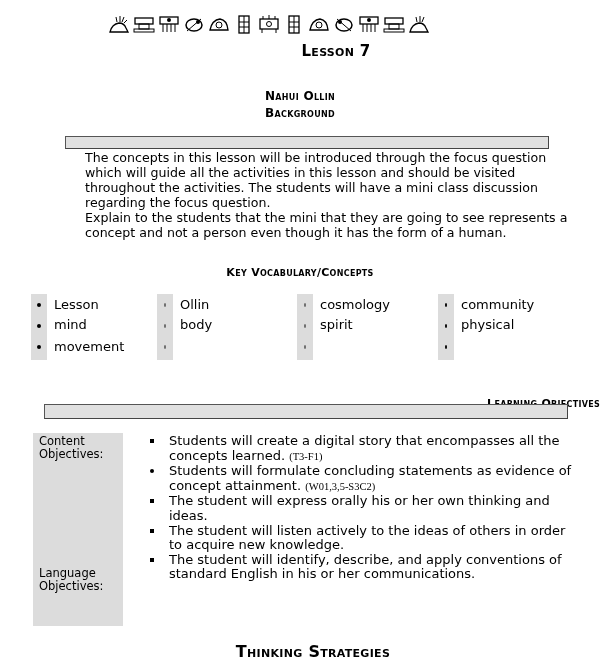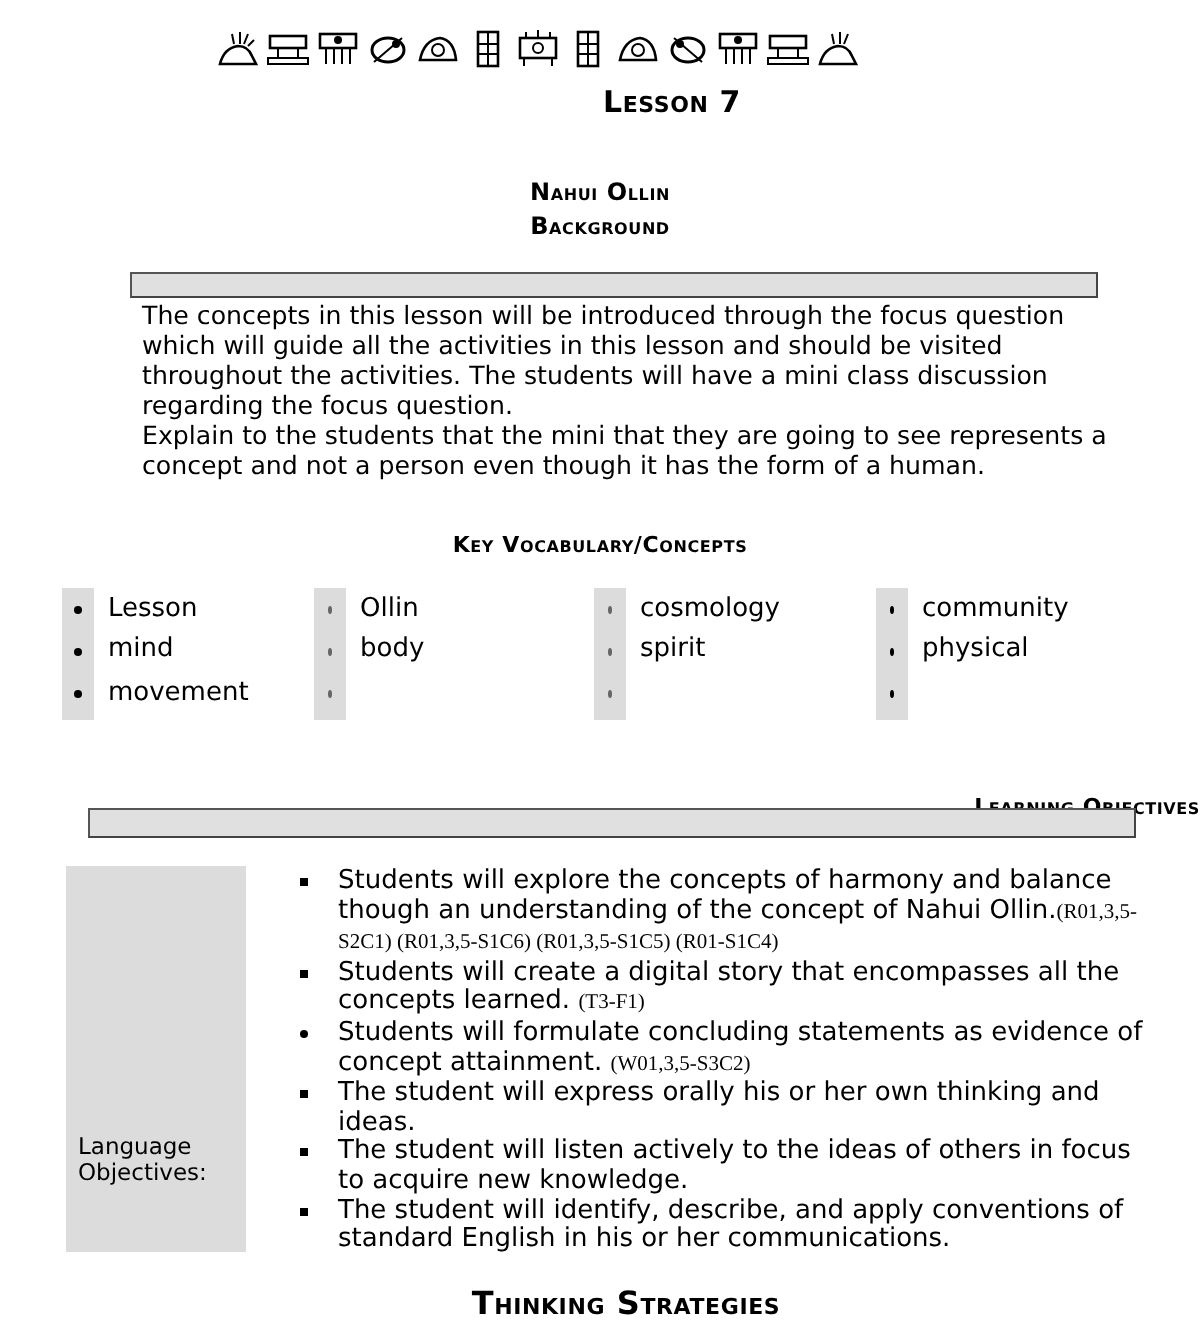--- a/index.html
+++ b/index.html
@@ -28,21 +28,21 @@
   .sub5 { top: 642px; font-size: 16px; padding-left: 13px; }
 
   .bar {
     position: absolute; background: #e0e0e0;
     border: 1px solid #555; border-right-color: #444; border-bottom-color: #444;
   }
   .bar.bg { left: 65px; top: 136px; width: 482px; height: 11px; }
   .bar.lo { left: 44px; top: 404px; width: 522px; height: 13px; }
 
   .para {
-    position: absolute; left: 71px; top: 150px; width: 490px;
+    position: absolute; left: 85px; top: 150px; width: 490px;
     font-size: 12.6px; line-height: 15.1px;
   }
   .para p { margin: 0; }
 
   .vocab-col {
     position: absolute; top: 294px; height: 64px;
   }
   .vocab-strip {
     position: absolute; left: 0; top: 0; width: 16px; height: 66px; background: #dcdcdc;
   }
@@ -177,25 +177,25 @@
   <div class="vocab-bullet thin" style="top:30px;background:#000"></div>
   <div class="vocab-bullet thin" style="top:51px;background:#000"></div>
   <div class="vocab-word" style="top:3px">community</div>
   <div class="vocab-word" style="top:23px">physical</div>
 </div>
 
 <div class="smallcaps sub4">Learning Objectives</div>
 <div class="bar lo"></div>
 
 <div class="obj-label">
+  <div class="lbl" style="top:2px; width:70px;">Content Objectives:</div>
   <div class="lbl" style="top:104px; width:80px;margin-top:30px;">Language Objectives:</div>
 </div>
 
 <div class="obj-list">
-  <div class="obj-item"><span class="sq"></span><span>Students will explore the concepts of harmony and balance though an understanding of the concept of Nahui Ollin.</span><span class="code">(R01,3,5-S2C1) (R01,3,5-S1C6) (R01,3,5-S1C5) (R01-S1C4)</span></div>
   <div class="obj-item"><span class="sq"></span><span>Students will create a digital story that encompasses all the concepts learned. </span><span class="code">(T3-F1)</span></div>
   <div class="obj-item"><span class="sq" style="border-radius:50%"></span><span>Students will formulate concluding statements as evidence of concept attainment. </span><span class="code">(W01,3,5-S3C2)</span></div>
   <div class="obj-item"><span class="sq"></span><span>The student will express orally his or her own thinking and ideas.</span></div>
-  <div class="obj-item"><span class="sq"></span><span>The student will listen actively to the ideas of others in focus to acquire new knowledge.</span></div>
+  <div class="obj-item"><span class="sq"></span><span>The student will listen actively to the ideas of others in order to acquire new knowledge.</span></div>
   <div class="obj-item"><span class="sq"></span><span>The student will identify, describe, and apply conventions of standard English in his or her communications.</span></div>
 </div>
 
 <div class="smallcaps sub5">Thinking Strategies</div>
 
 </body></html>

